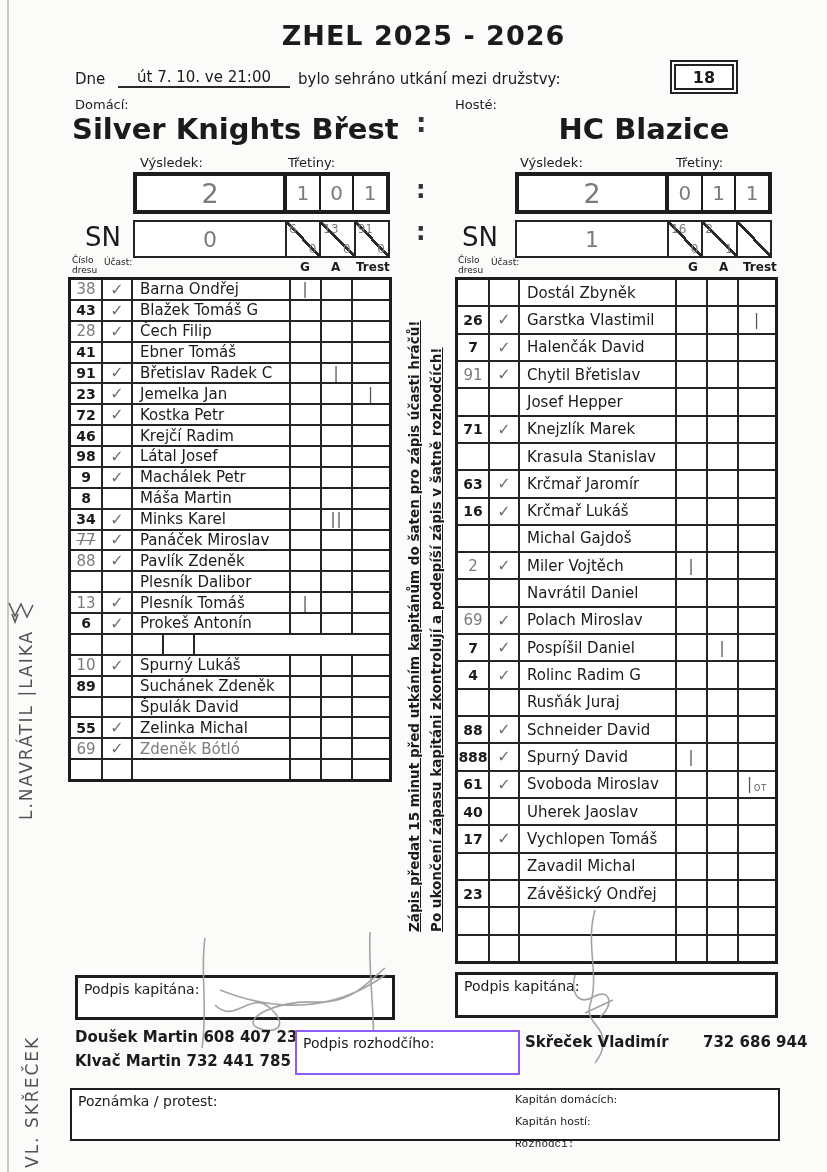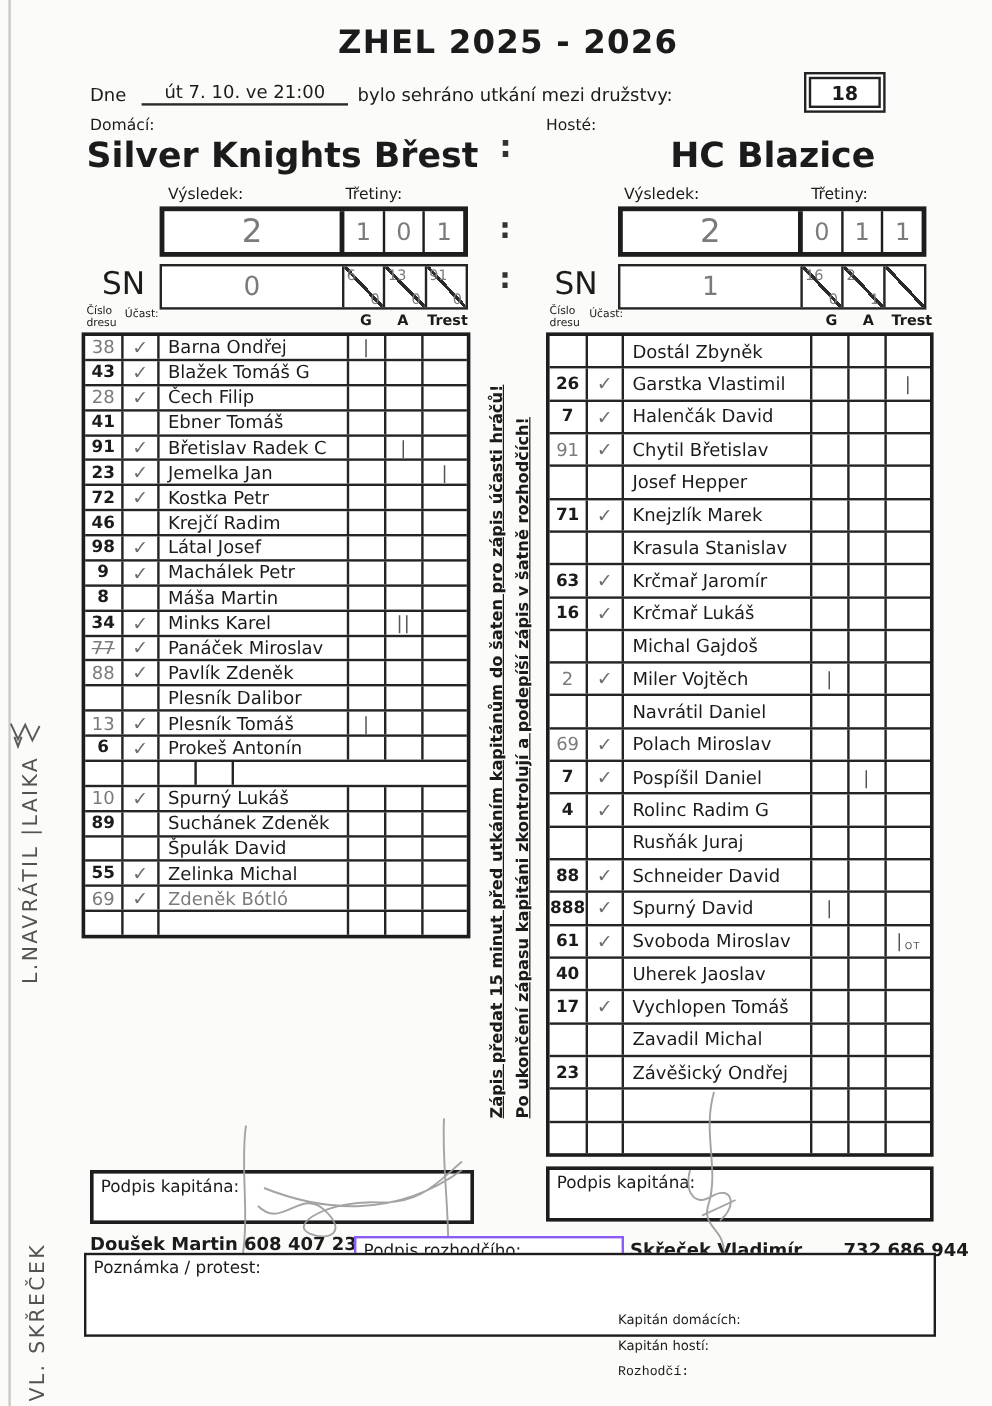--- a/index.html
+++ b/index.html
@@ -570,19 +570,19 @@
   </svg>
 
   <div class="abs bold15" style="left:75px;top:1028px;">Doušek Martin 608 407 231</div>
   <div class="abs bold15" style="left:75px;top:1052px;">Klvač Martin 732 441 785</div>
   <div class="abs ref-box" style="left:295px;top:1030px;width:225px;height:45px;">
     <span>Podpis rozhodčího:</span>
   </div>
   <div class="abs bold15" style="left:525px;top:1033px;">Skřeček Vladimír</div>
   <div class="abs bold15" style="left:703px;top:1033px;">732 686 944</div>
 
-  <div class="abs note-box" style="left:70px;top:1044px;width:710px;height:70px;">
+  <div class="abs note-box" style="left:70px;top:1088px;width:710px;height:53px;">
     <span>Poznámka / protest:</span>
   </div>
   <div class="abs foot-lbl" style="left:515px;top:1093px;">Kapitán domácích:</div>
   <div class="abs foot-lbl" style="left:515px;top:1115px;">Kapitán hostí:</div>
   <div class="abs foot-lbl" style="left:515px;top:1138px;font-family:Liberation Mono, monospace;">Rozhodčí:</div>
 </div>
 
 </body></html>

